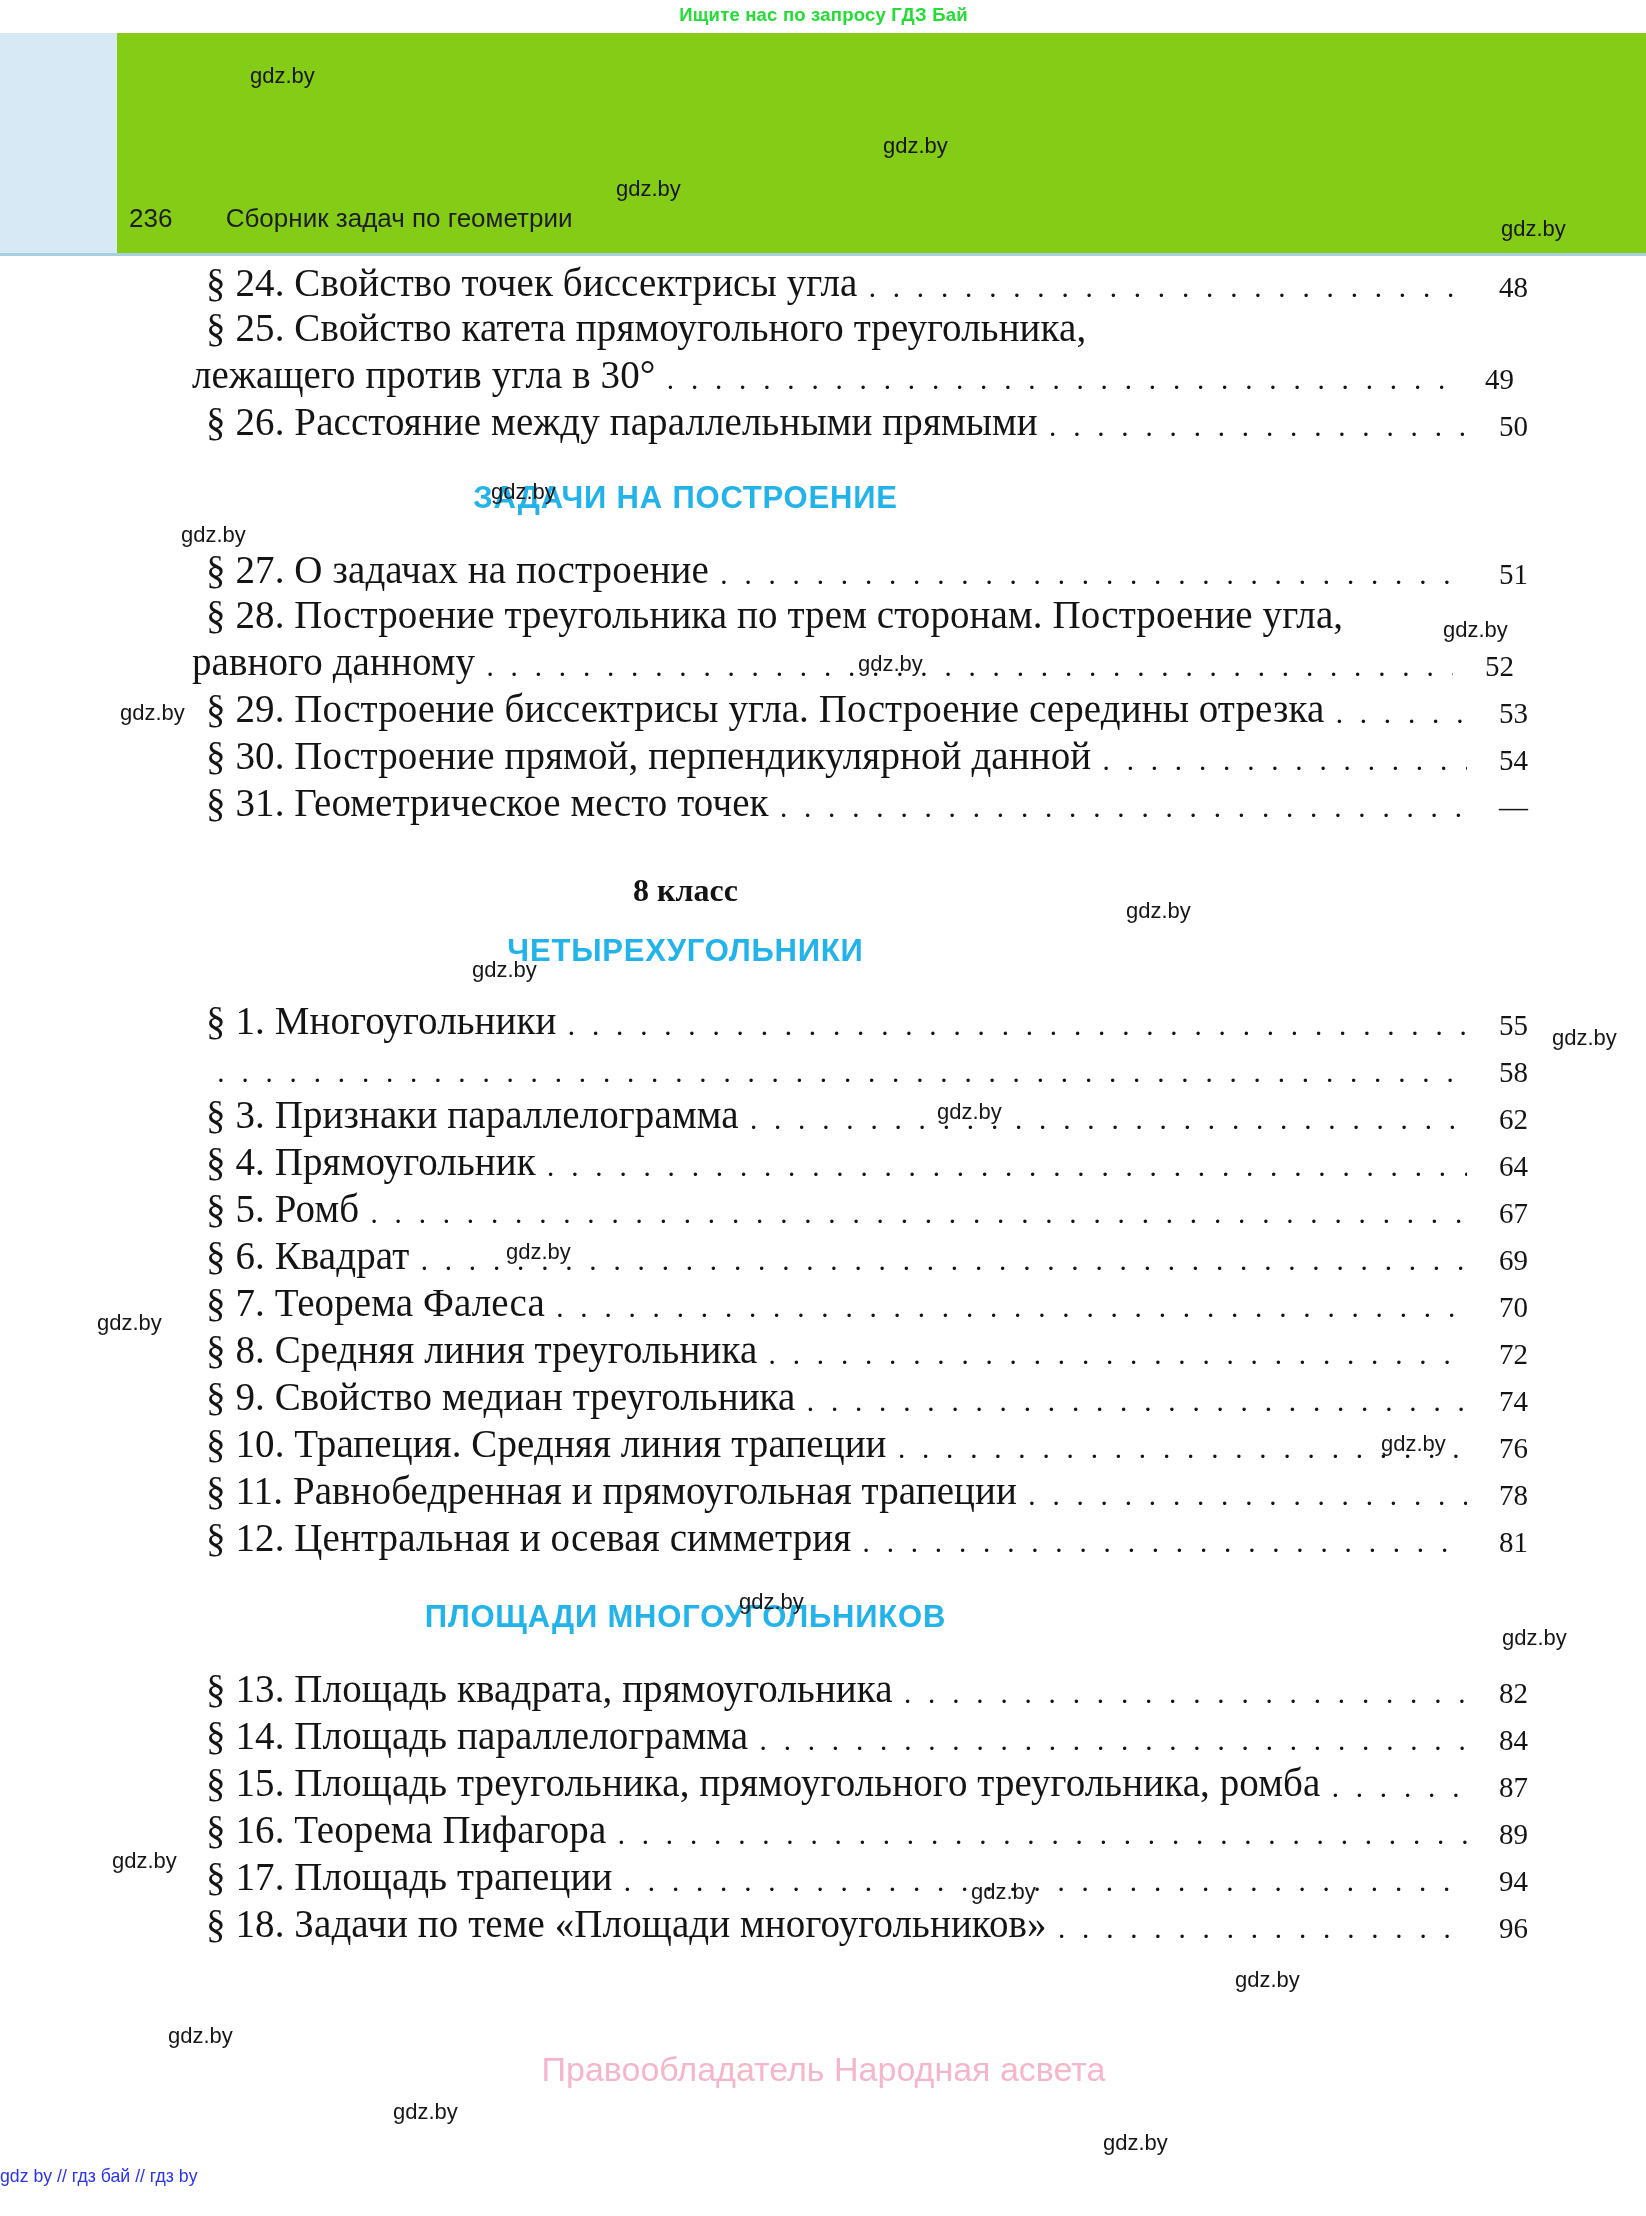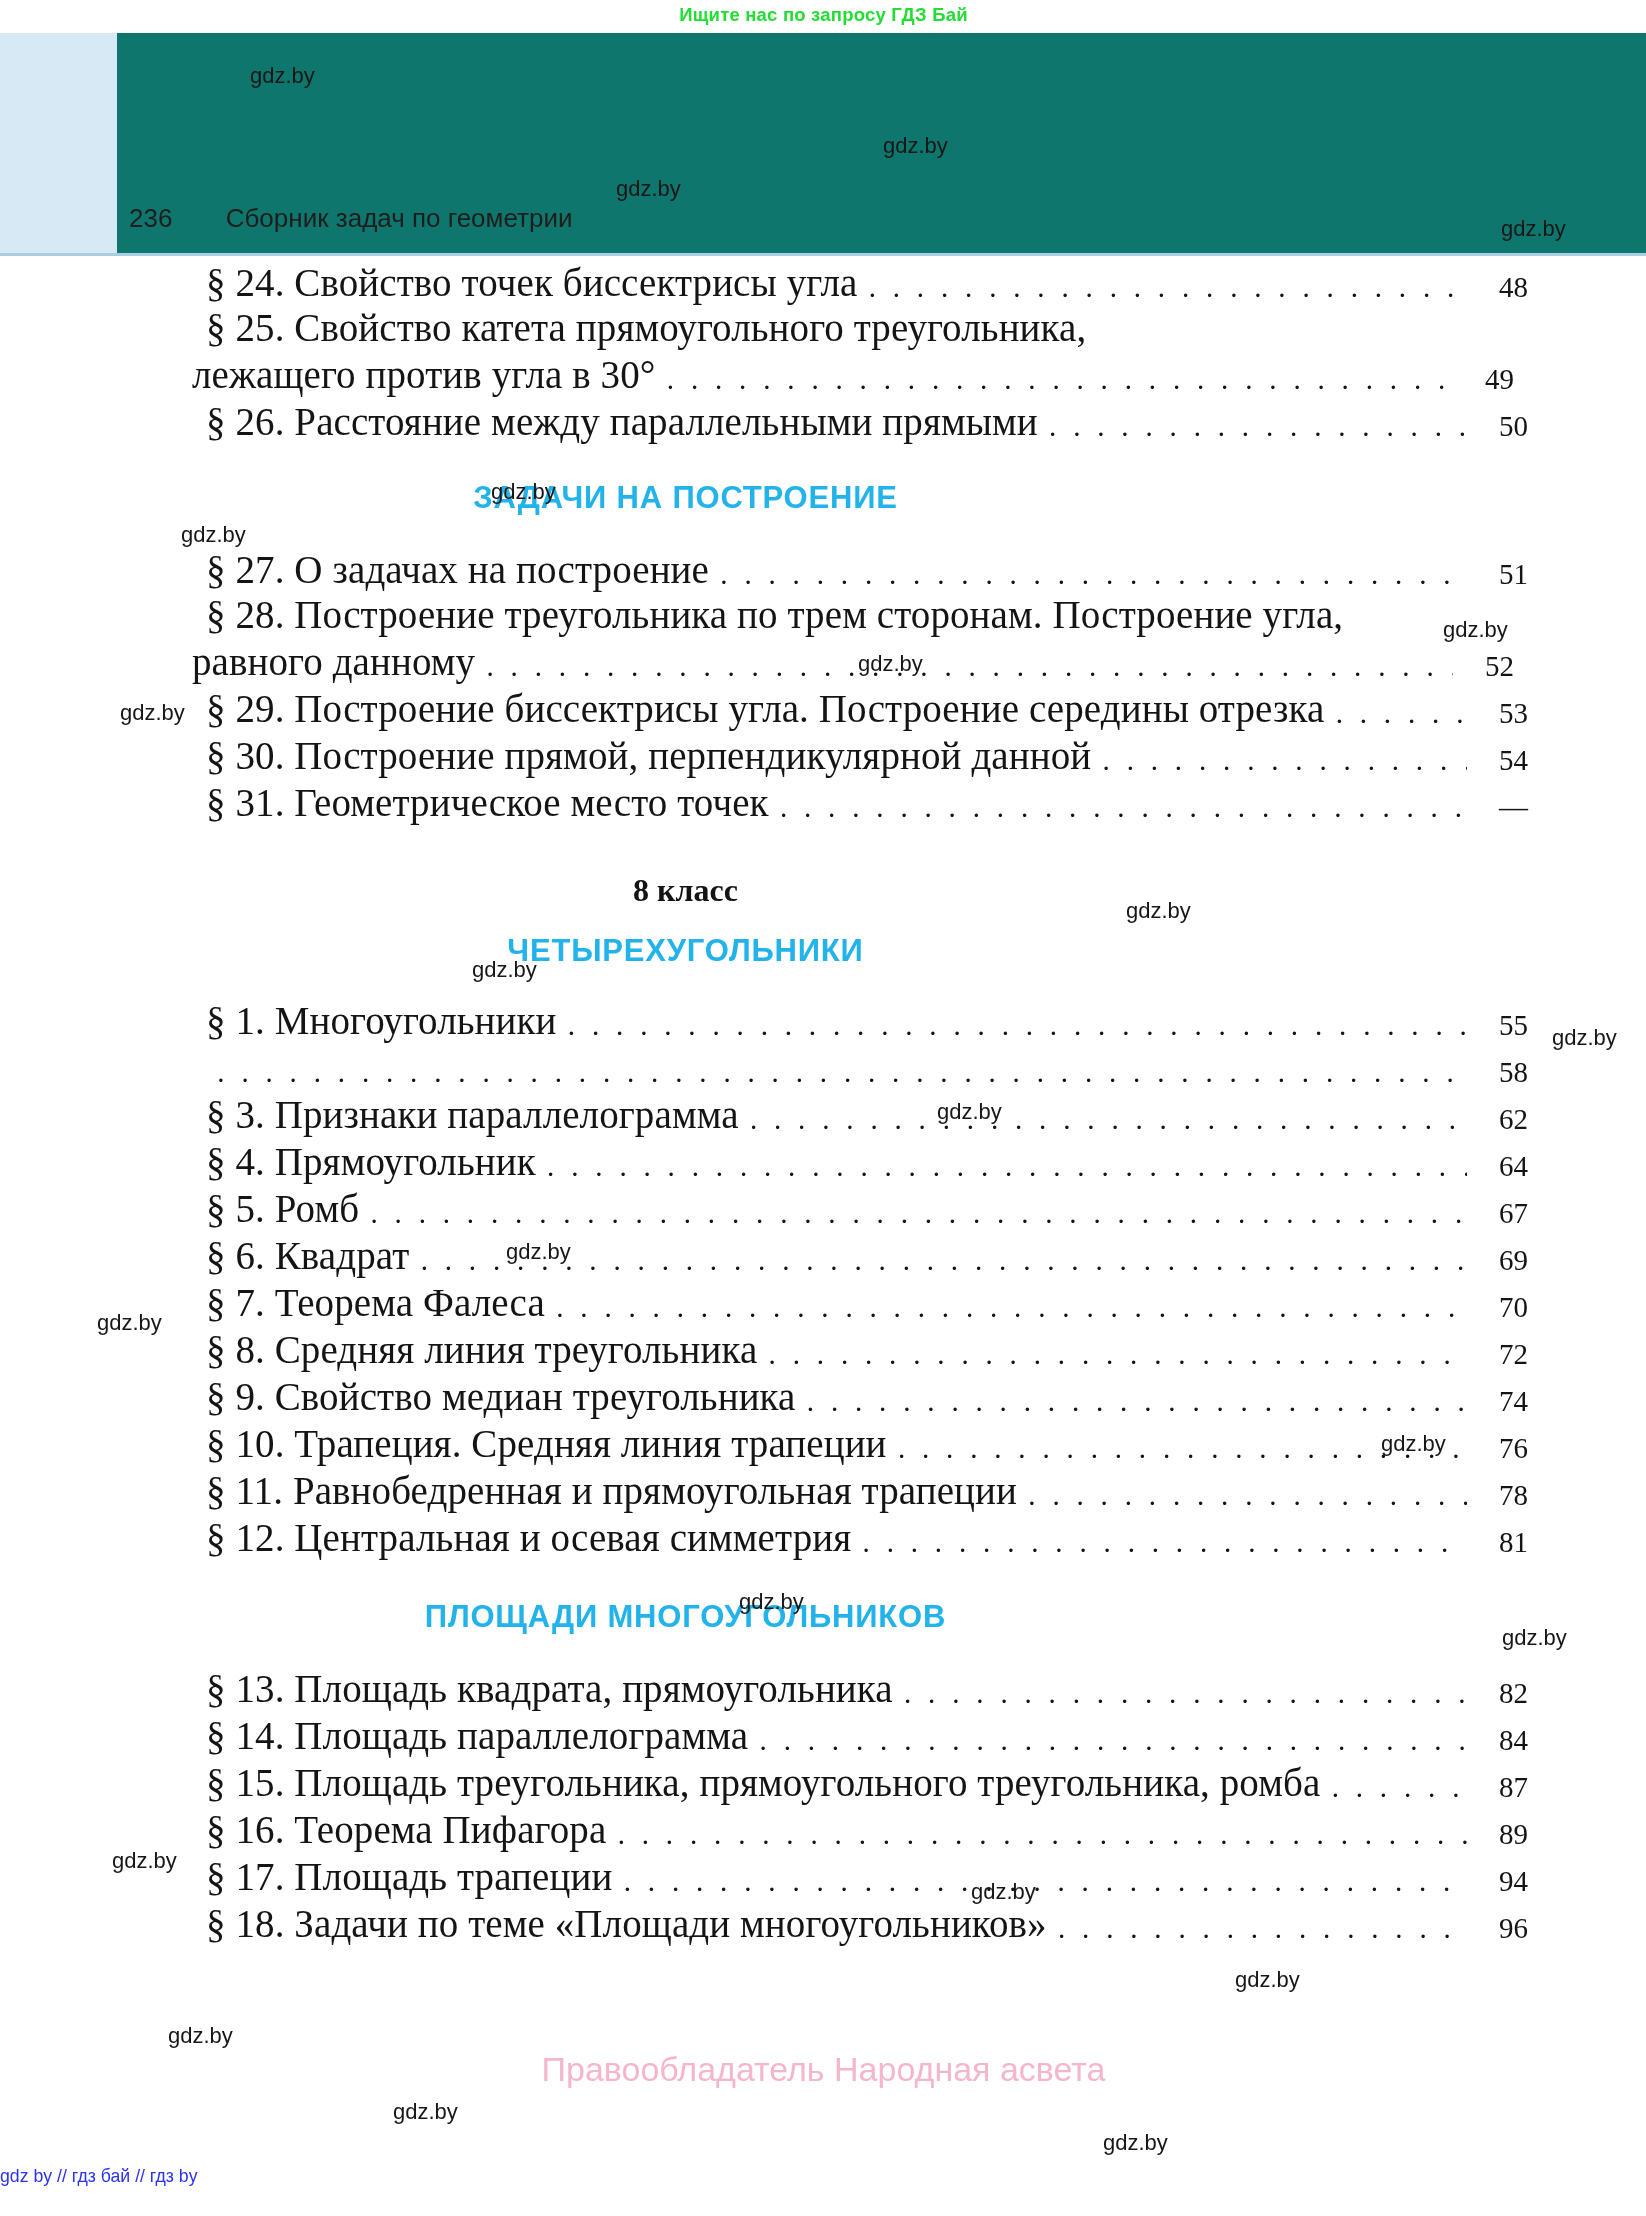--- a/index.html
+++ b/index.html
@@ -36,21 +36,21 @@
     letter-spacing: 0.2px;
   }
 
   
   .page-header {
     position: absolute;
     top: 29px;
     left: 0;
     width: 1647px;
     height: 227px;
-    background: #0f766e;
+    background: #84cc16;
     border-bottom: 3.2px solid #a8cfe0;
     box-sizing: border-box;
   }
   .page-header .gutter {
     position: absolute;
     top: 0;
     left: 0;
     width: 117px;
     height: 100%;
     background: #d6e9f4;

